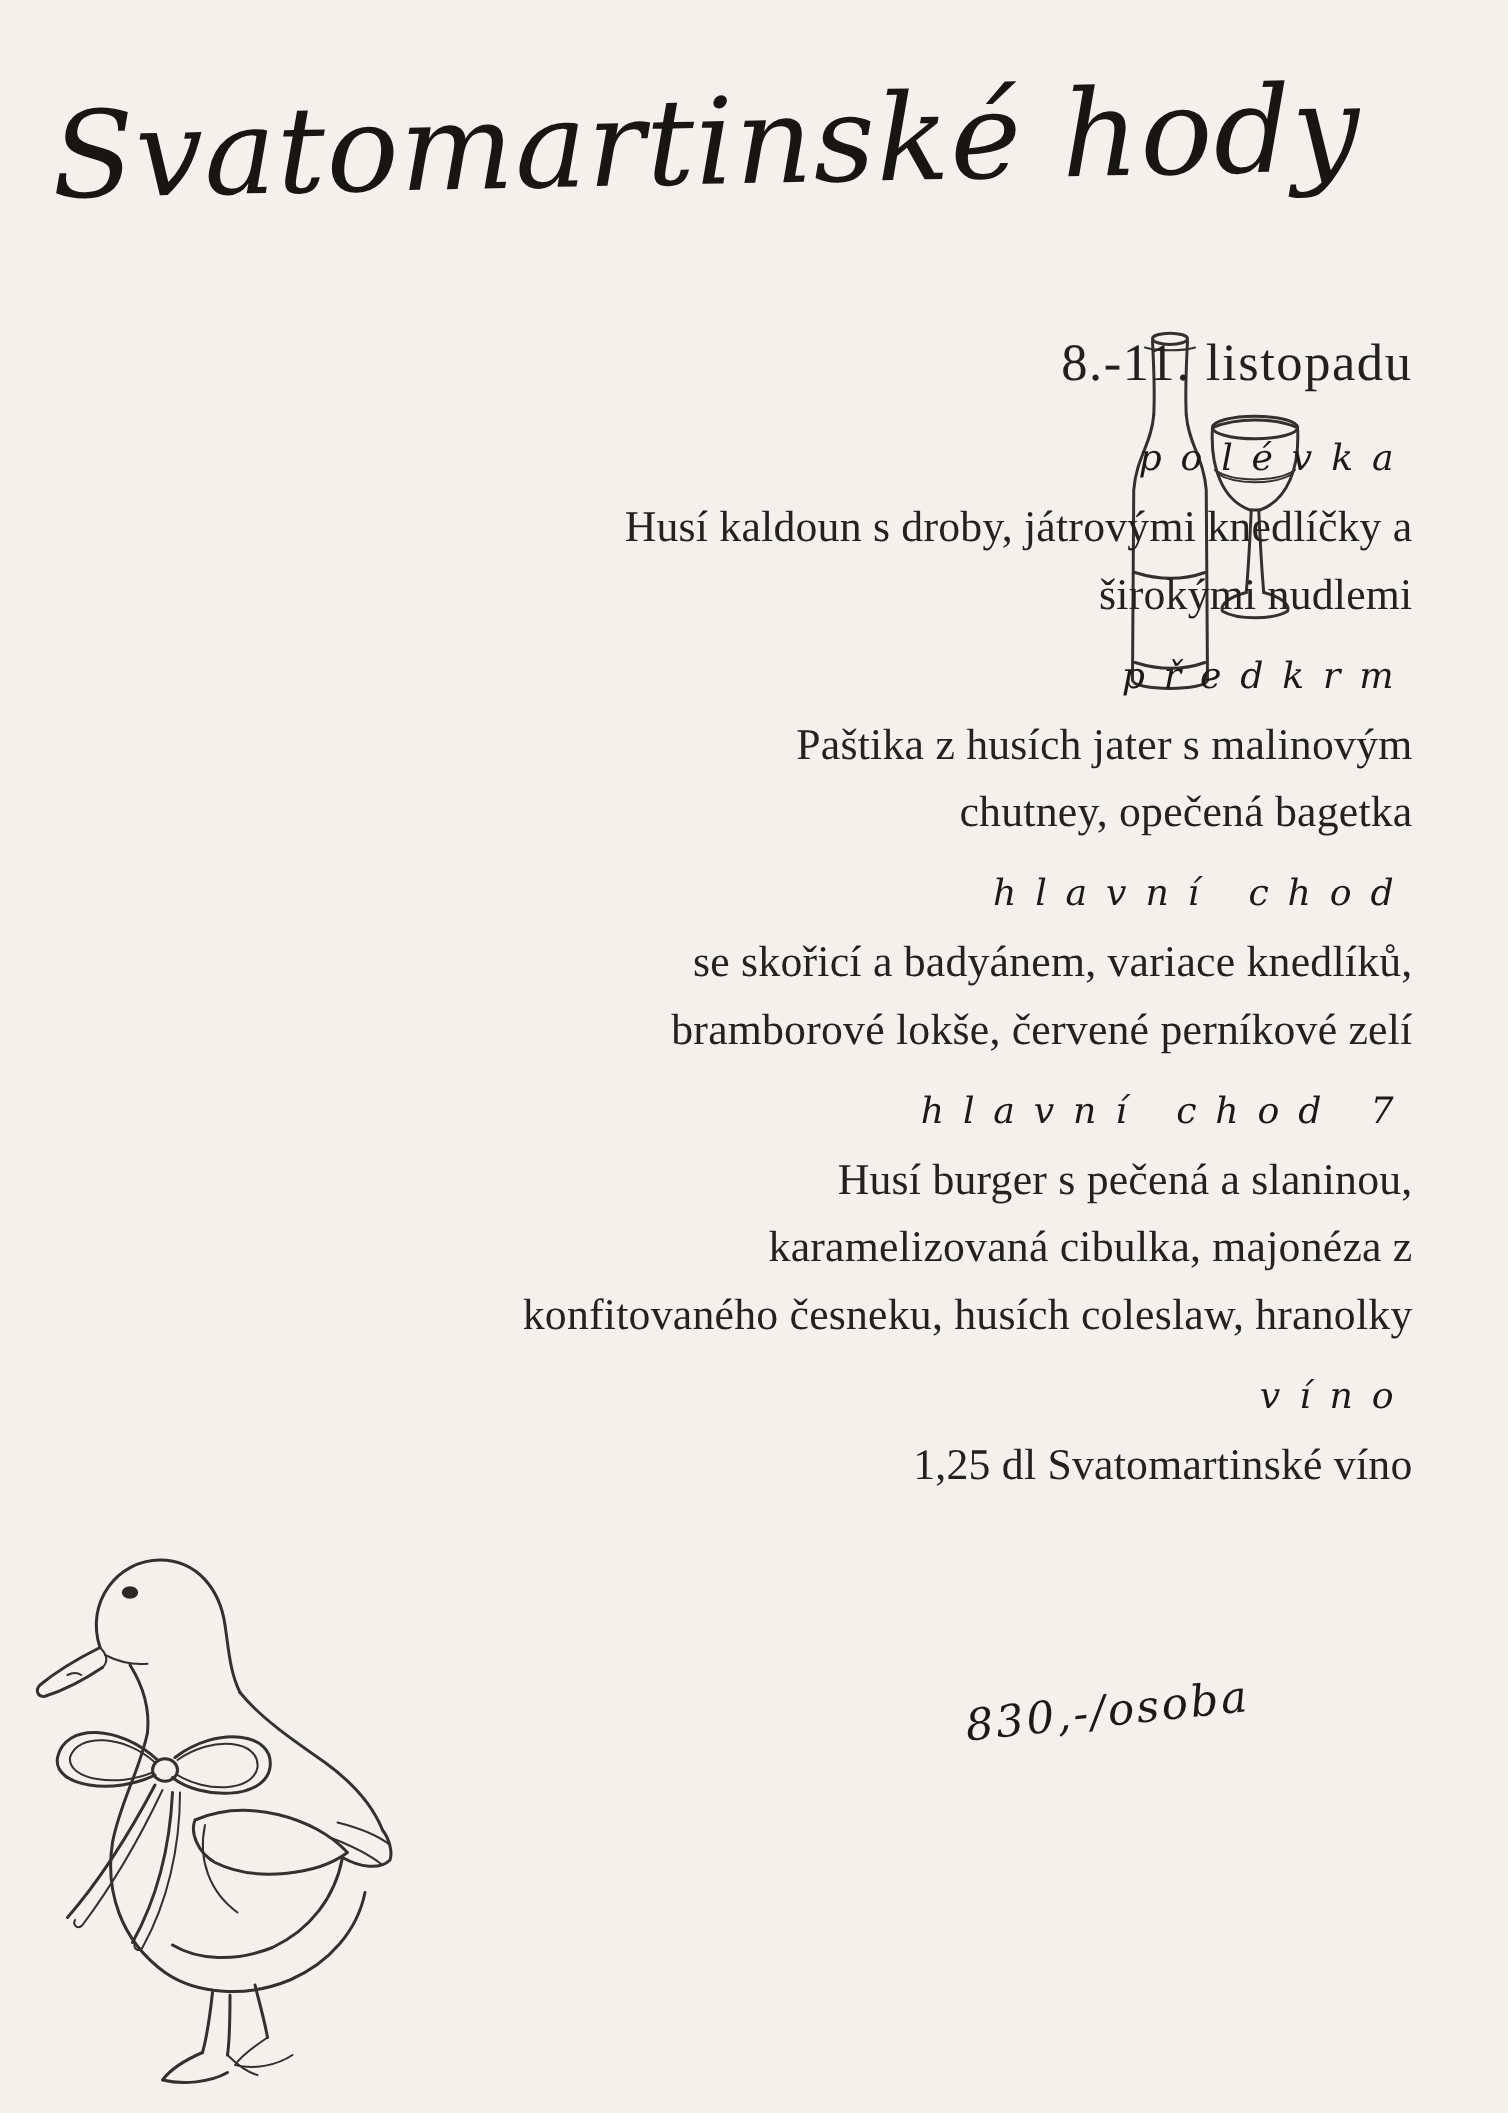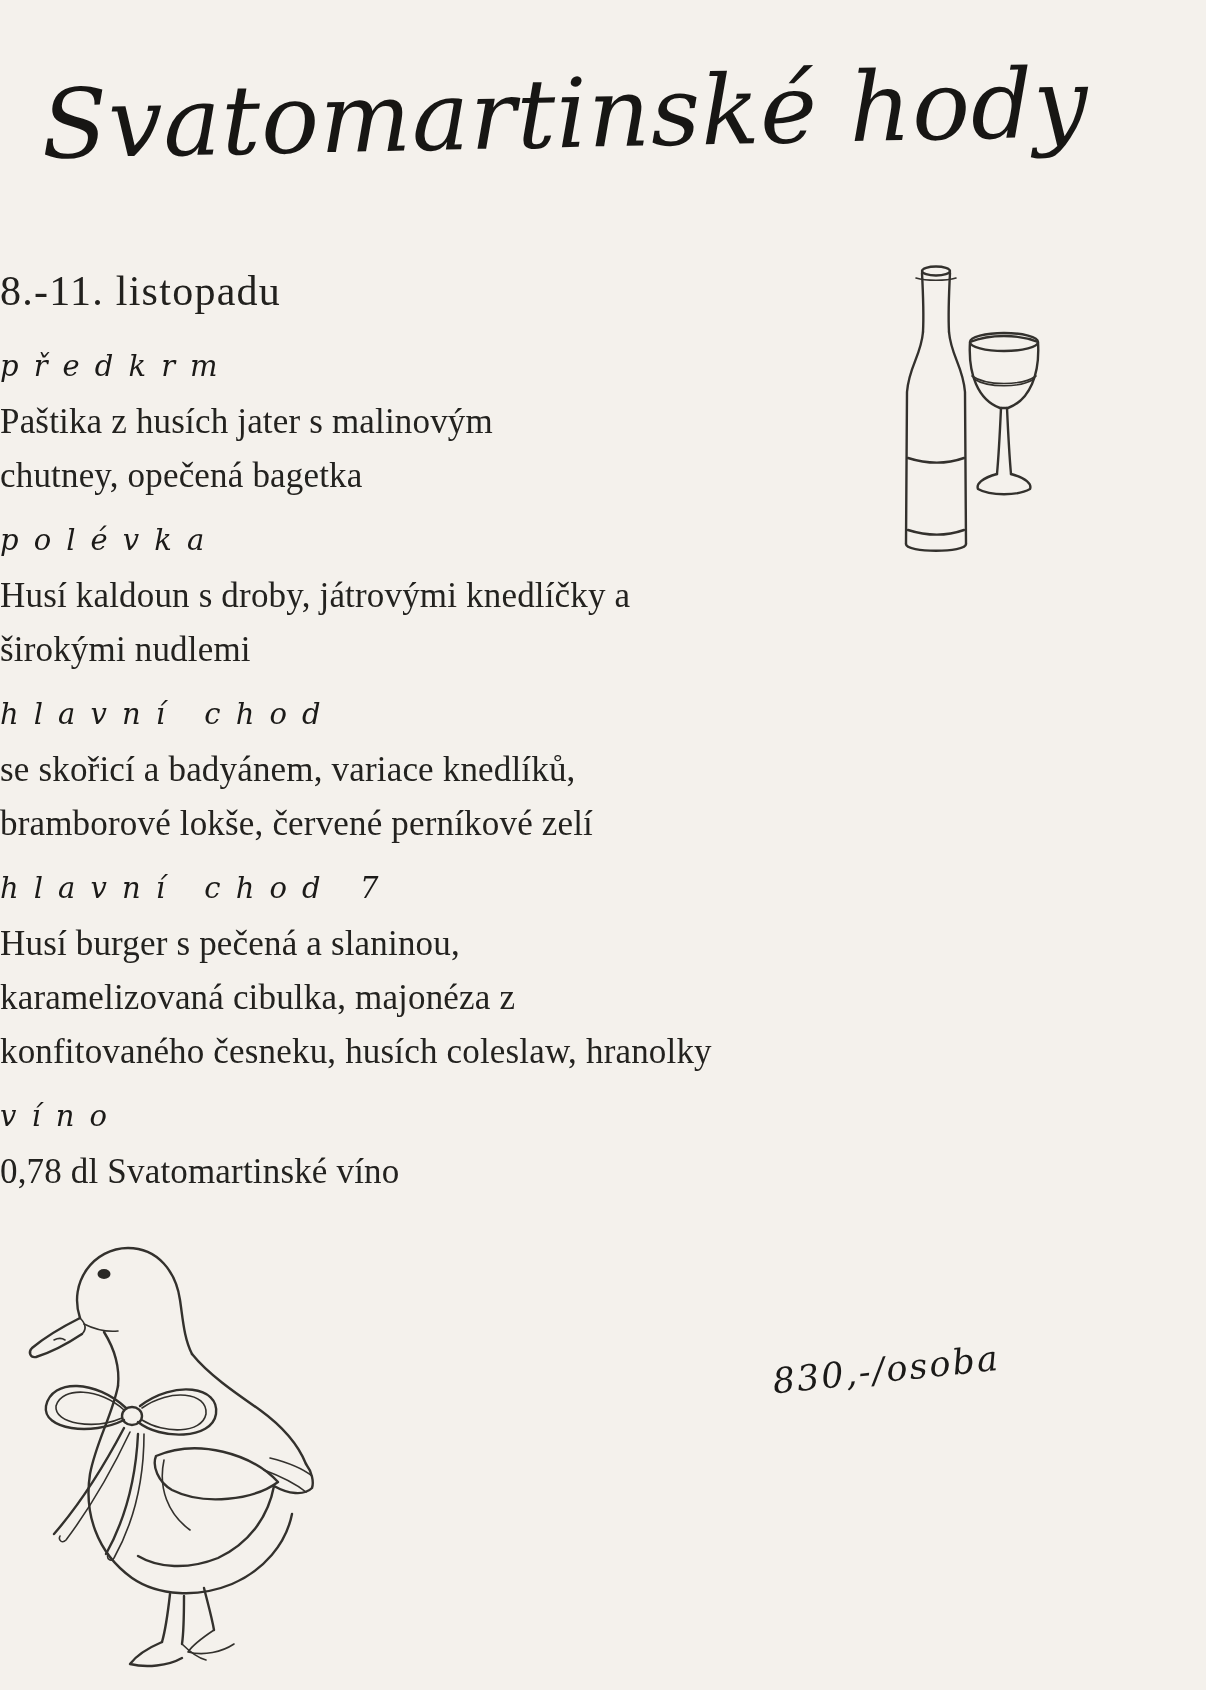--- a/index.html
+++ b/index.html
@@ -33,21 +33,21 @@
     letter-spacing: 0.01em;
     color: #171614;
     transform: rotate(-1.2deg);
     white-space: nowrap;
   }
   .menu-flow {
     position: absolute;
     top: 265px;
     left: 0;
     width: 1130px;
-    text-align: left;
+    text-align: right;
   }
   .date {
     font-size: 42px;
     line-height: 52px;
     letter-spacing: 0.03em;
     color: #22211e;
     margin-bottom: 28px;
   }
   .section {
     margin: 0;
@@ -182,46 +182,46 @@
     <path class="stroke" d="M154,446 C140,452 128,460 122,468 C138,472 160,470 174,462"></path>
     <path class="stroke thin" d="M174,448 C182,456 190,462 198,464"></path>
     <path class="stroke" d="M196,392 C200,408 204,422 206,434"></path>
     <path class="stroke thin" d="M206,434 C194,442 184,450 180,456 C196,460 214,456 226,448"></path>
   </svg>
 
   <main class="menu-flow">
     <div class="date">8.-11. listopadu</div>
 
     <section class="section">
+      <div class="heading">polévka</div>
+      <div class="line">Husí kaldoun s droby, játrovými knedlíčky a</div>
+      <div class="line">širokými nudlemi</div>
+    </section>
+
+    <section class="section">
       <div class="heading">předkrm</div>
       <div class="line">Paštika z husích jater s malinovým</div>
       <div class="line">chutney, opečená bagetka</div>
-    </section>
-
-    <section class="section">
-      <div class="heading">polévka</div>
-      <div class="line">Husí kaldoun s droby, játrovými knedlíčky a</div>
-      <div class="line">širokými nudlemi</div>
     </section>
 
     <section class="section">
       <div class="heading">hlavní chod</div>
       <div class="line">se skořicí a badyánem, variace knedlíků,</div>
       <div class="line">bramborové lokše, červené perníkové zelí</div>
     </section>
 
     <section class="section">
       <div class="heading">hlavní chod 7</div>
       <div class="line">Husí burger s pečená a slaninou,</div>
       <div class="line">karamelizovaná cibulka, majonéza z</div>
       <div class="line">konfitovaného česneku, husích coleslaw, hranolky</div>
     </section>
 
 
     <section class="section">
       <div class="heading">víno</div>
-      <div class="line">0,78 dl Svatomartinské víno</div>
+      <div class="line">1,25 dl Svatomartinské víno</div>
     </section>
   </main>
 
   <div class="price">830,-/osoba</div>
 
 </div>
 
 </body></html>

